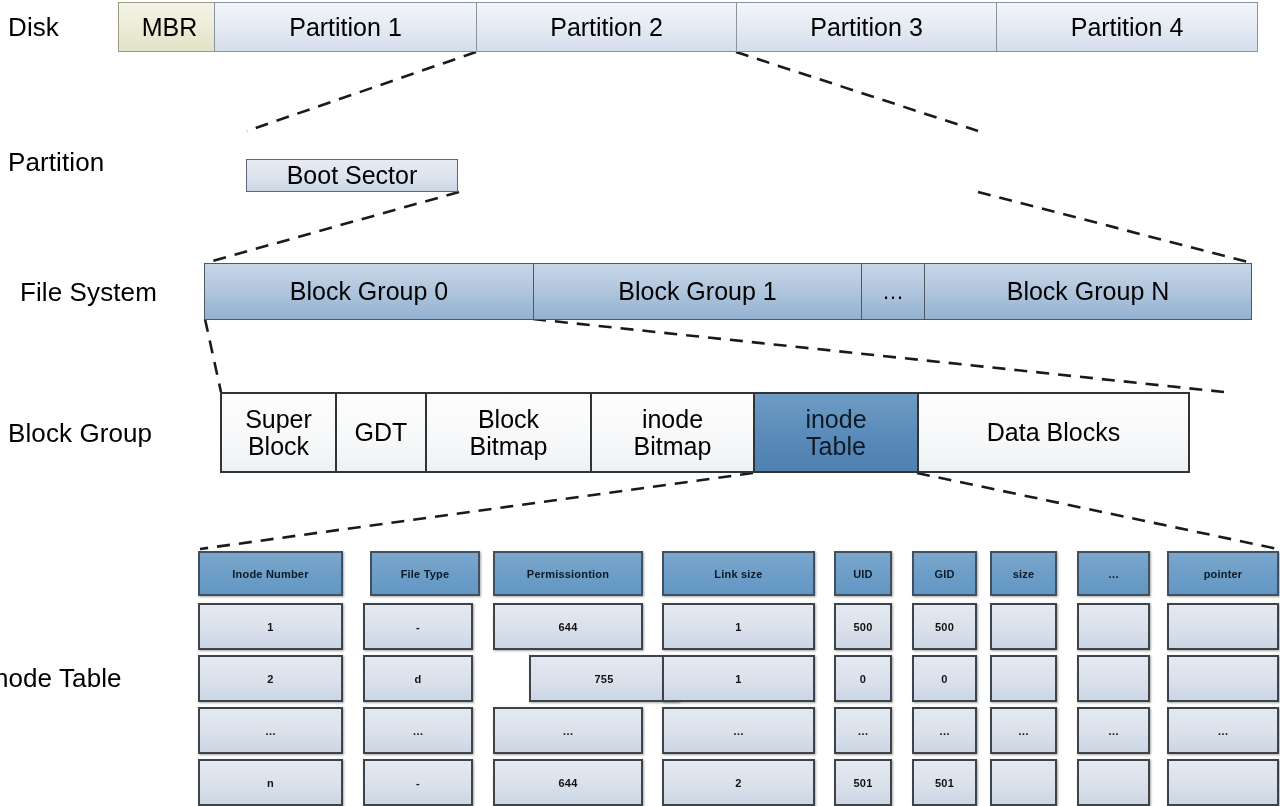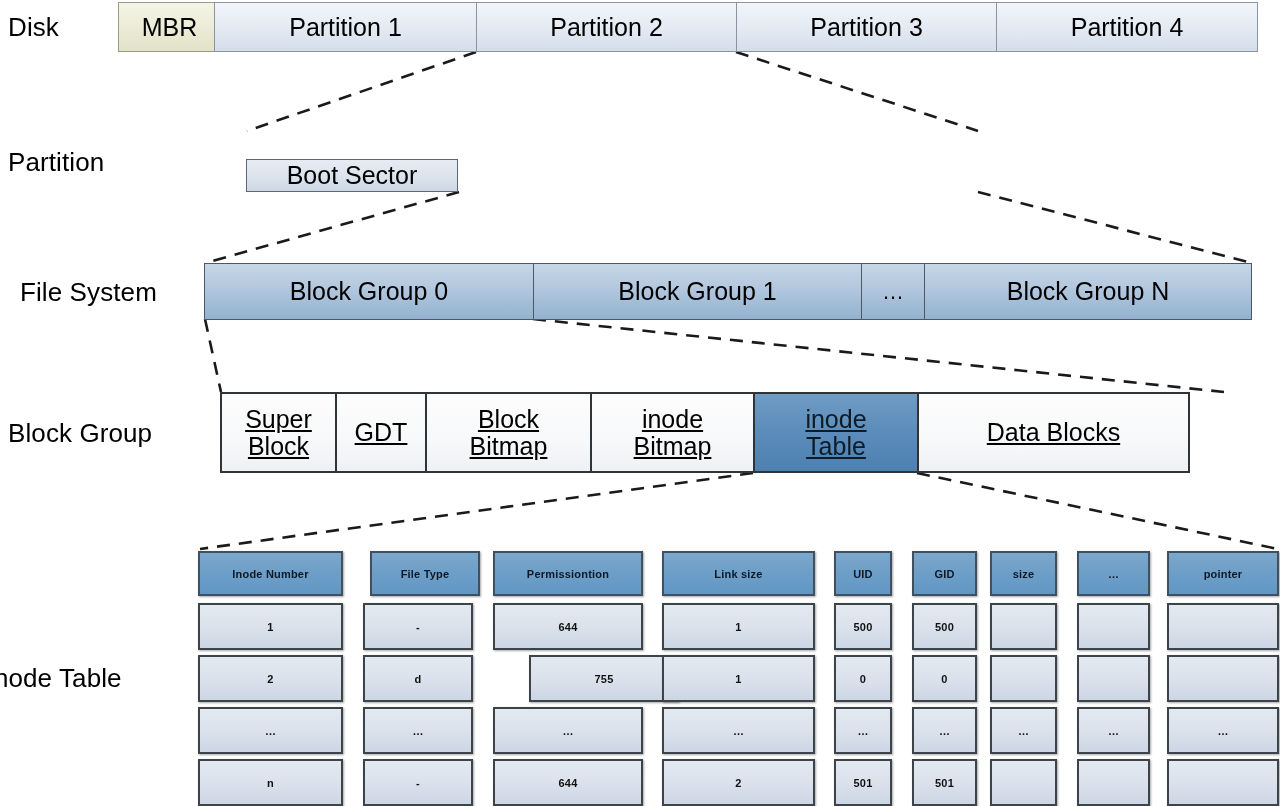--- a/index.html
+++ b/index.html
@@ -74,21 +74,20 @@
     background: linear-gradient(to bottom, #c6d6e7 0%, #b2c7de 45%, #93b2d0 100%);
     border-color: #4e5862;
   }
 
   
   .bg-band .cell {
     background: linear-gradient(to bottom, #fdfdfd 0%, #f7f8f9 60%, #eef1f4 100%);
     border-color: #2f3439;
     border-width: 2px;
     border-right-width: 0;
-    text-decoration: underline;
   }
   .bg-band .cell:last-child { border-right-width: 2px; }
   .bg-band .cell.highlight {
     background: linear-gradient(to bottom, #6f9cc4 0%, #5b8cba 50%, #4e80b0 100%);
     color: #0d1b27;
   }
 
   
   .connectors {
     position: absolute;

